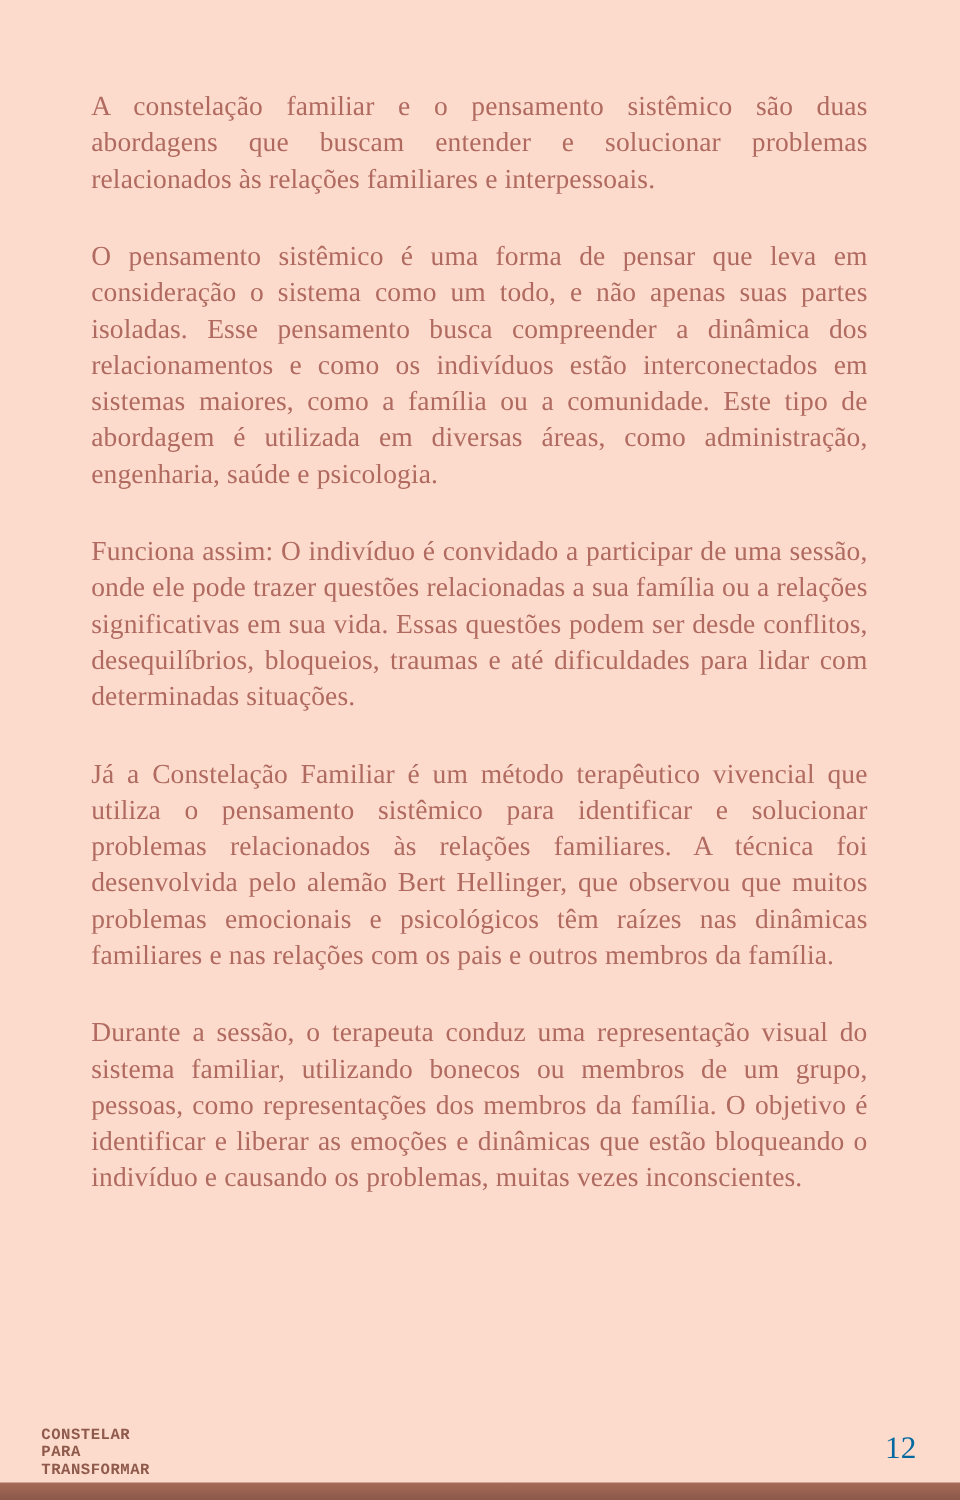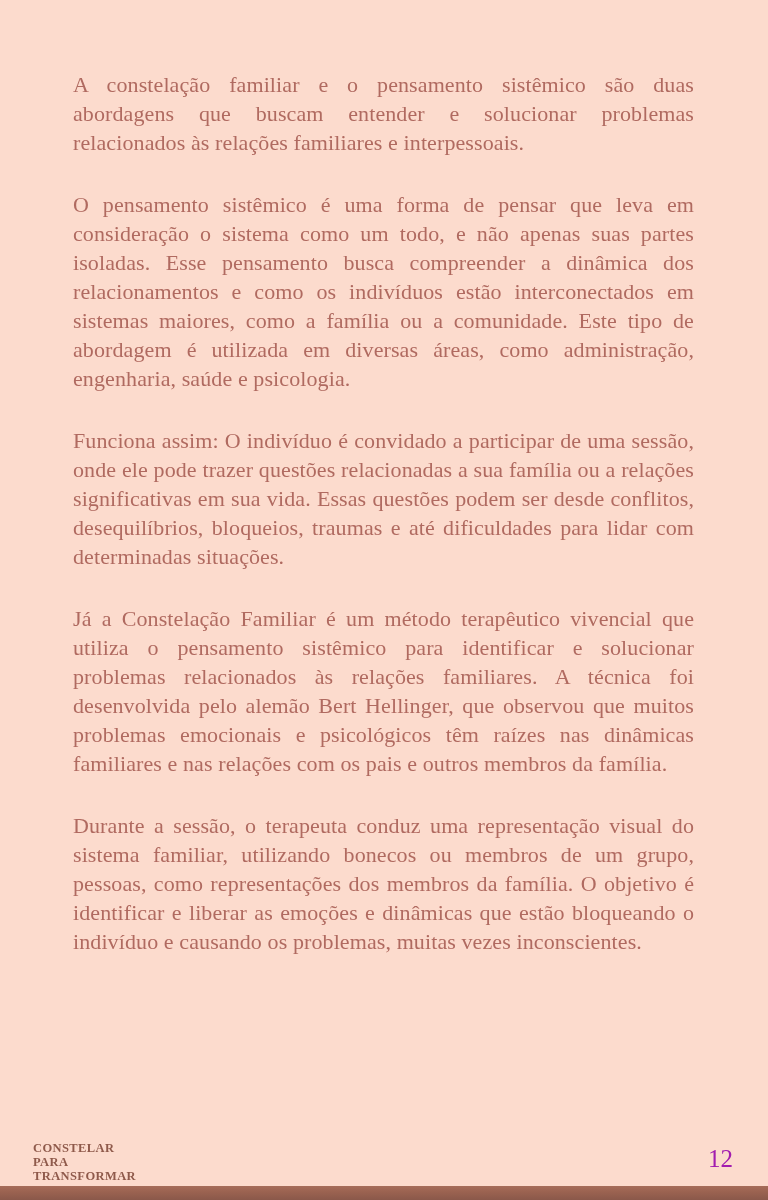--- a/index.html
+++ b/index.html
@@ -30,34 +30,34 @@
     text-align: justify;
     letter-spacing: 0.1px;
   }
   .body-text p {
     margin: 0 0 33px 0;
   }
   .footer-brand {
     position: absolute;
     left: 33px;
     top: 1141px;
-    font-family: Liberation Serif, serif;
+    font-family: Liberation Mono, monospace;
     font-size: 12.5px;
     font-weight: bold;
     line-height: 14px;
     letter-spacing: 0.4px;
     color: #8f5a4b;
   }
   .page-number {
     position: absolute;
     right: 35px;
     top: 1145px;
     font-family: "Liberation Serif", serif;
     font-size: 25px;
-    color: #a21caf;
+    color: #0369a1;
   }
   .bottom-bar {
     position: absolute;
     left: 0;
     bottom: 0;
     width: 768px;
     height: 14px;
     background: linear-gradient(180deg, #a66c59 0%, #9a6250 45%, #8a584a 100%);
   }
 </style>

